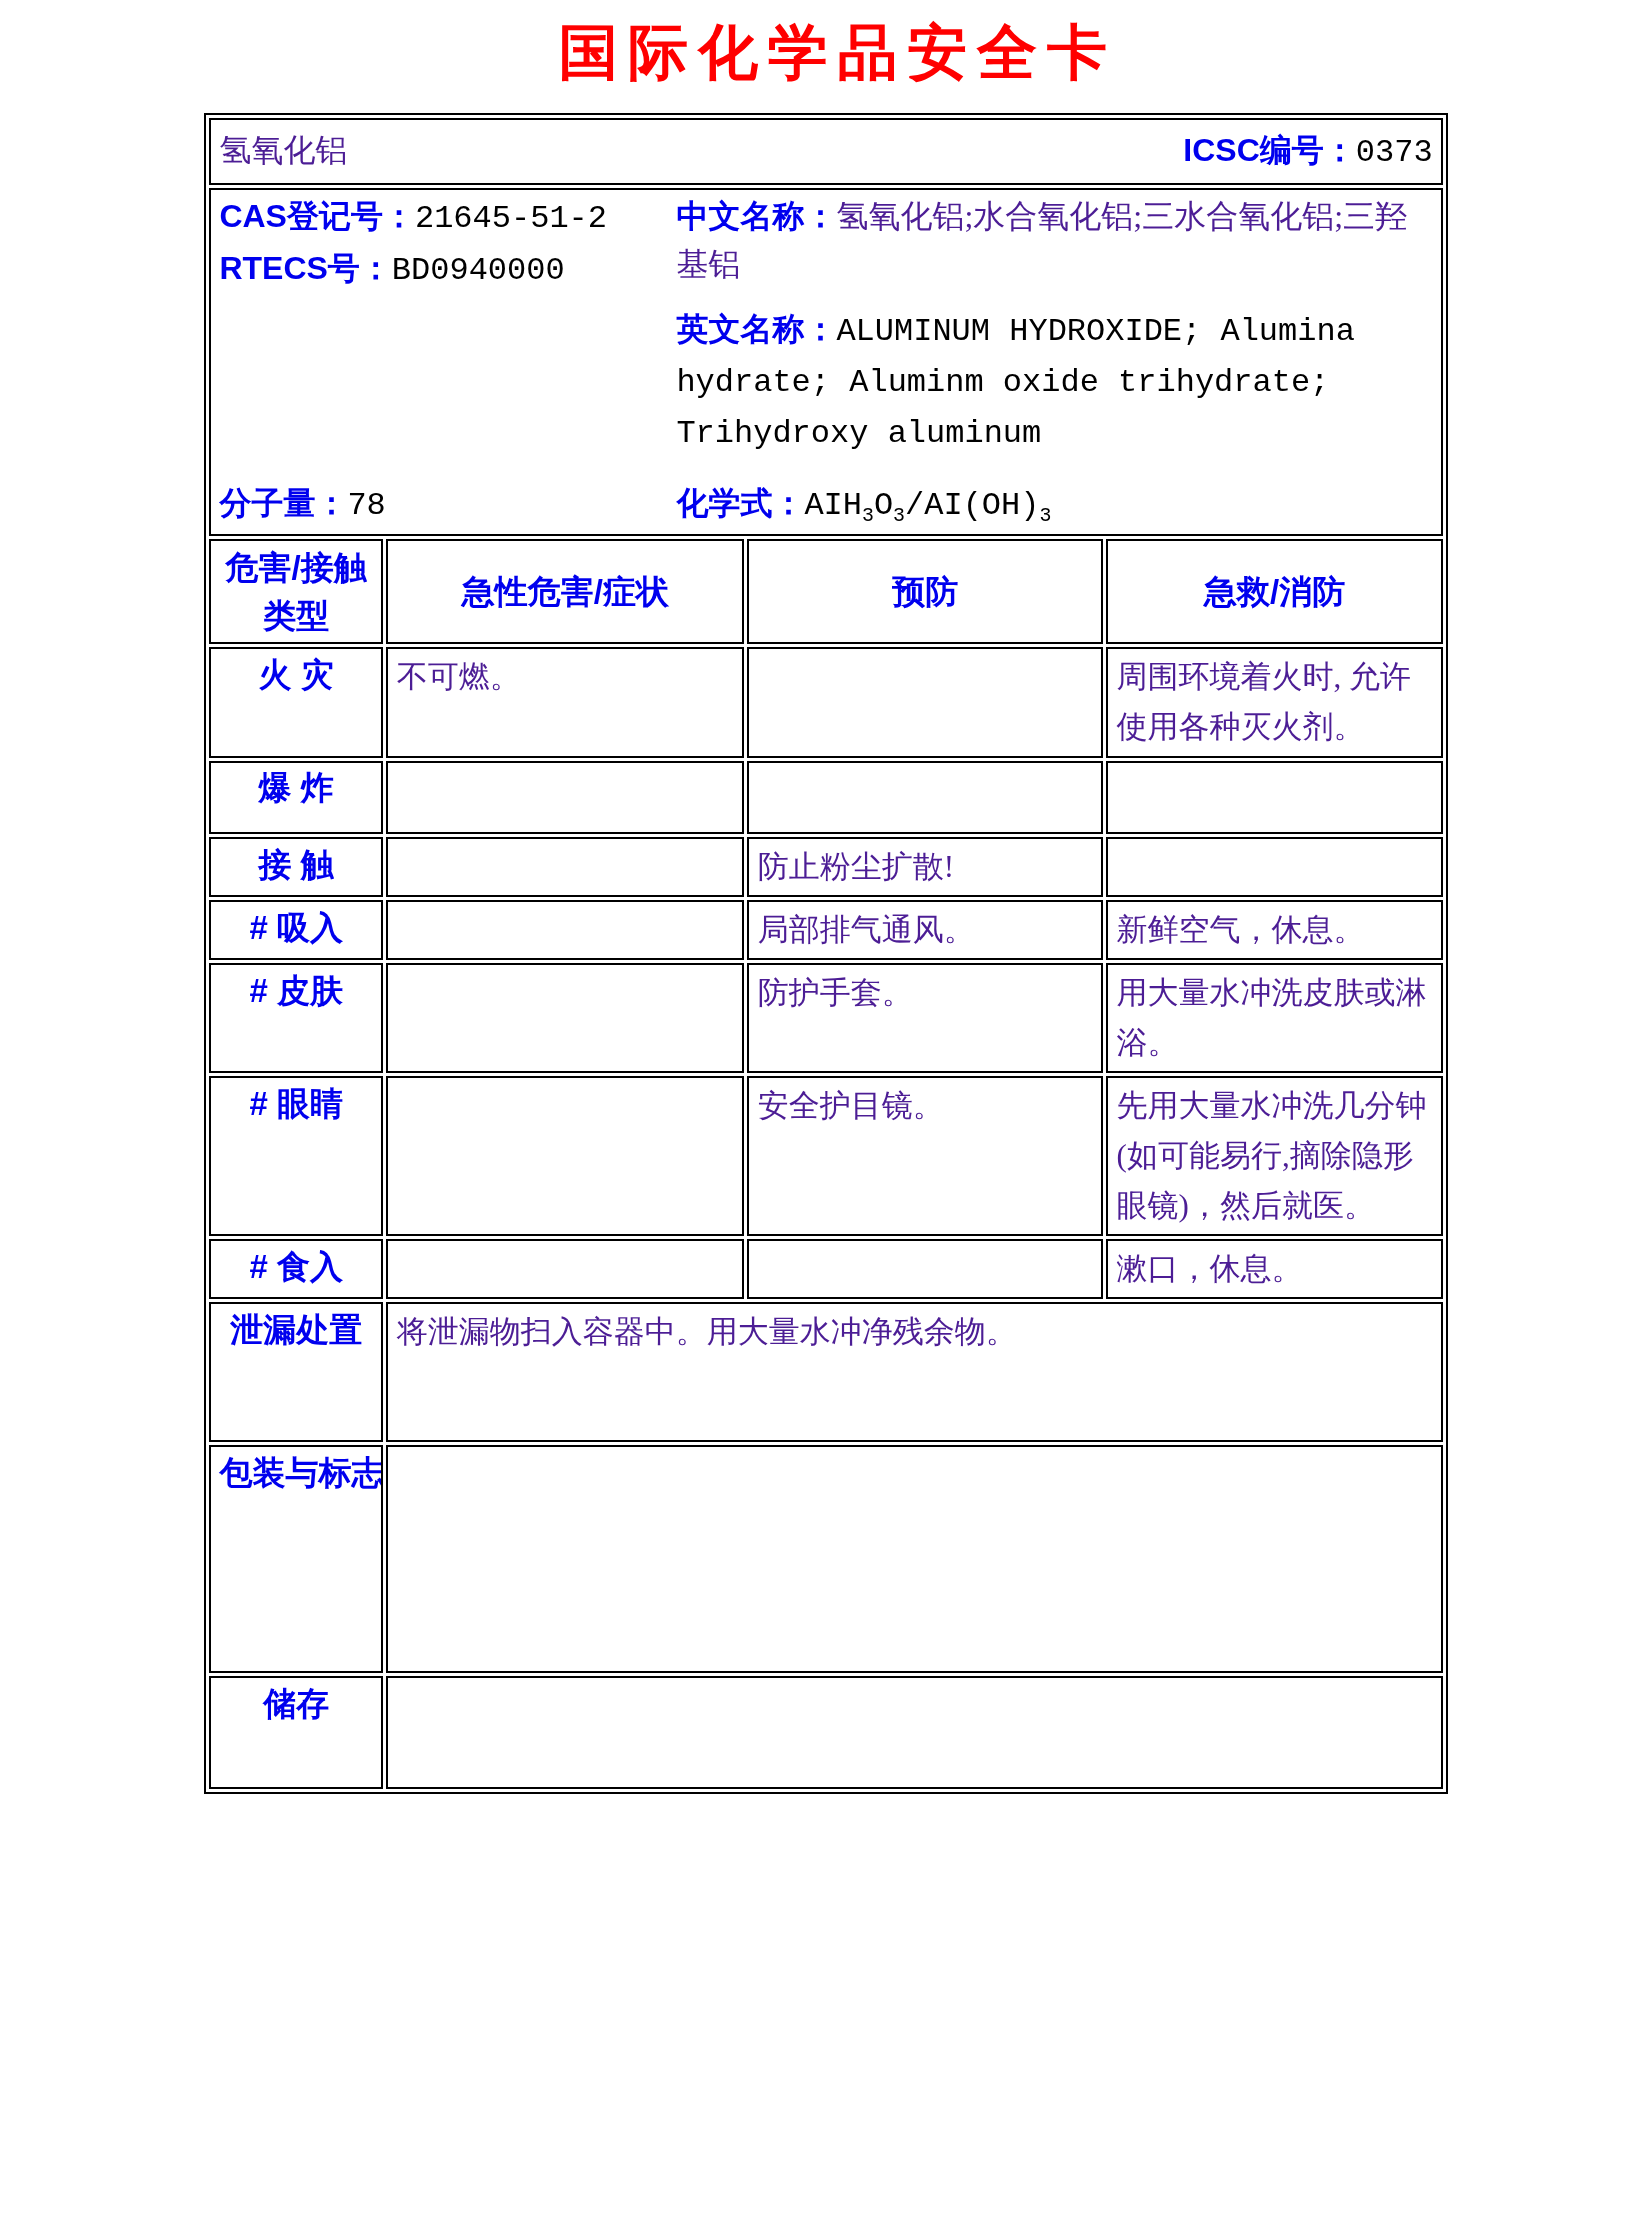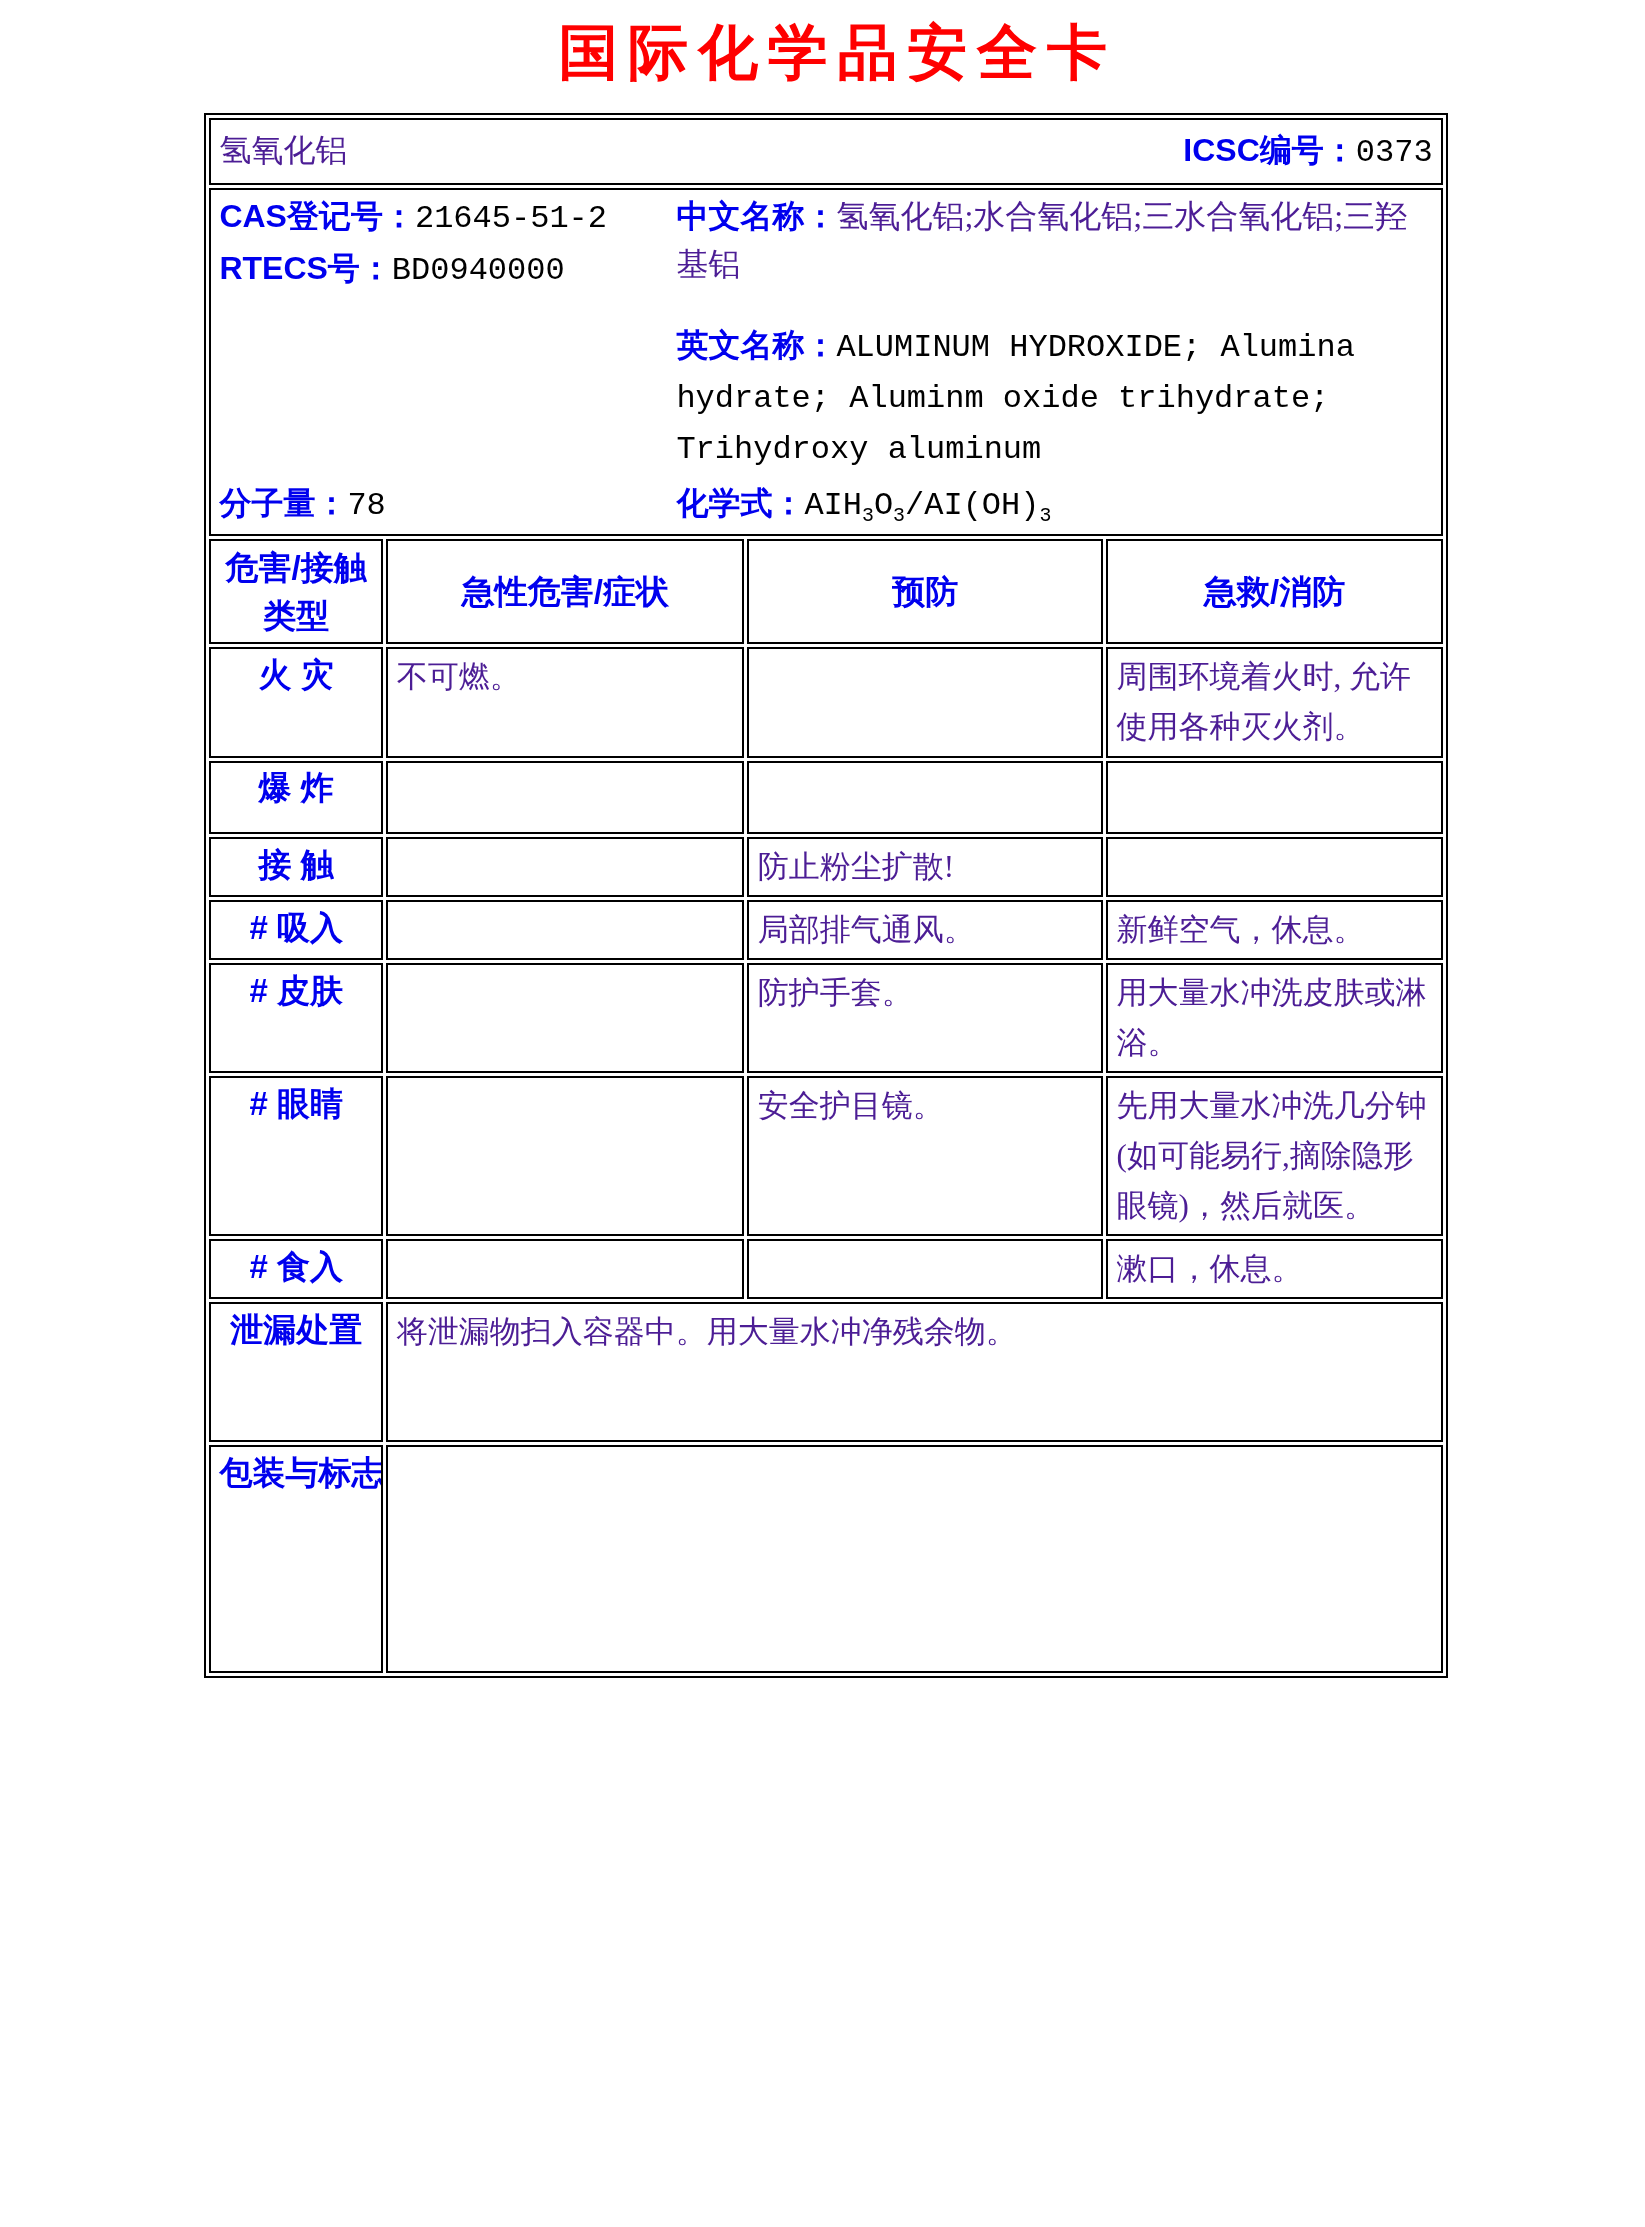--- a/index.html
+++ b/index.html
@@ -83,21 +83,21 @@
     grid-template-rows: 1fr auto;
     height: 100%;
     font-size: 32px;
   }
   .id-left   { grid-column: 1; grid-row: 1; }
   .id-right  { grid-column: 2; grid-row: 1; }
   .id-bl     { grid-column: 1; grid-row: 2; padding-bottom: 5.6px; }
   .id-br     { grid-column: 2; grid-row: 2; padding-bottom: 5.6px; }
   .id-line { line-height: 1.55; }
   .id-para { margin: 0; line-height: 1.5; }
-  .id-para.en { margin-top: 33px; }
+  .id-para.en { margin-top: 17px; }
   .formula sub {
     font-size: 0.62em;
     line-height: 0;
   }
 
   
   tr.hdr-row td {
     height: 92px;
     vertical-align: middle;
     text-align: center;
@@ -245,17 +245,21 @@
         <td class="type-cell blue">泄漏处置</td>
         <td colspan="3" class="content-cell cn-text">将泄漏物扫入容器中。用大量水冲净残余物。</td>
       </tr>
 
       <tr class="r-pack">
         <td class="type-cell blue">包装与标志</td>
         <td colspan="3" class="content-cell cn-text"></td>
       </tr>
 
 
+      <tr class="r-storage">
+        <td class="type-cell blue">储存</td>
+        <td colspan="3" class="content-cell cn-text"></td>
+      </tr>
 
     </tbody>
   </table>
 </div>
 
 
 </body></html>

